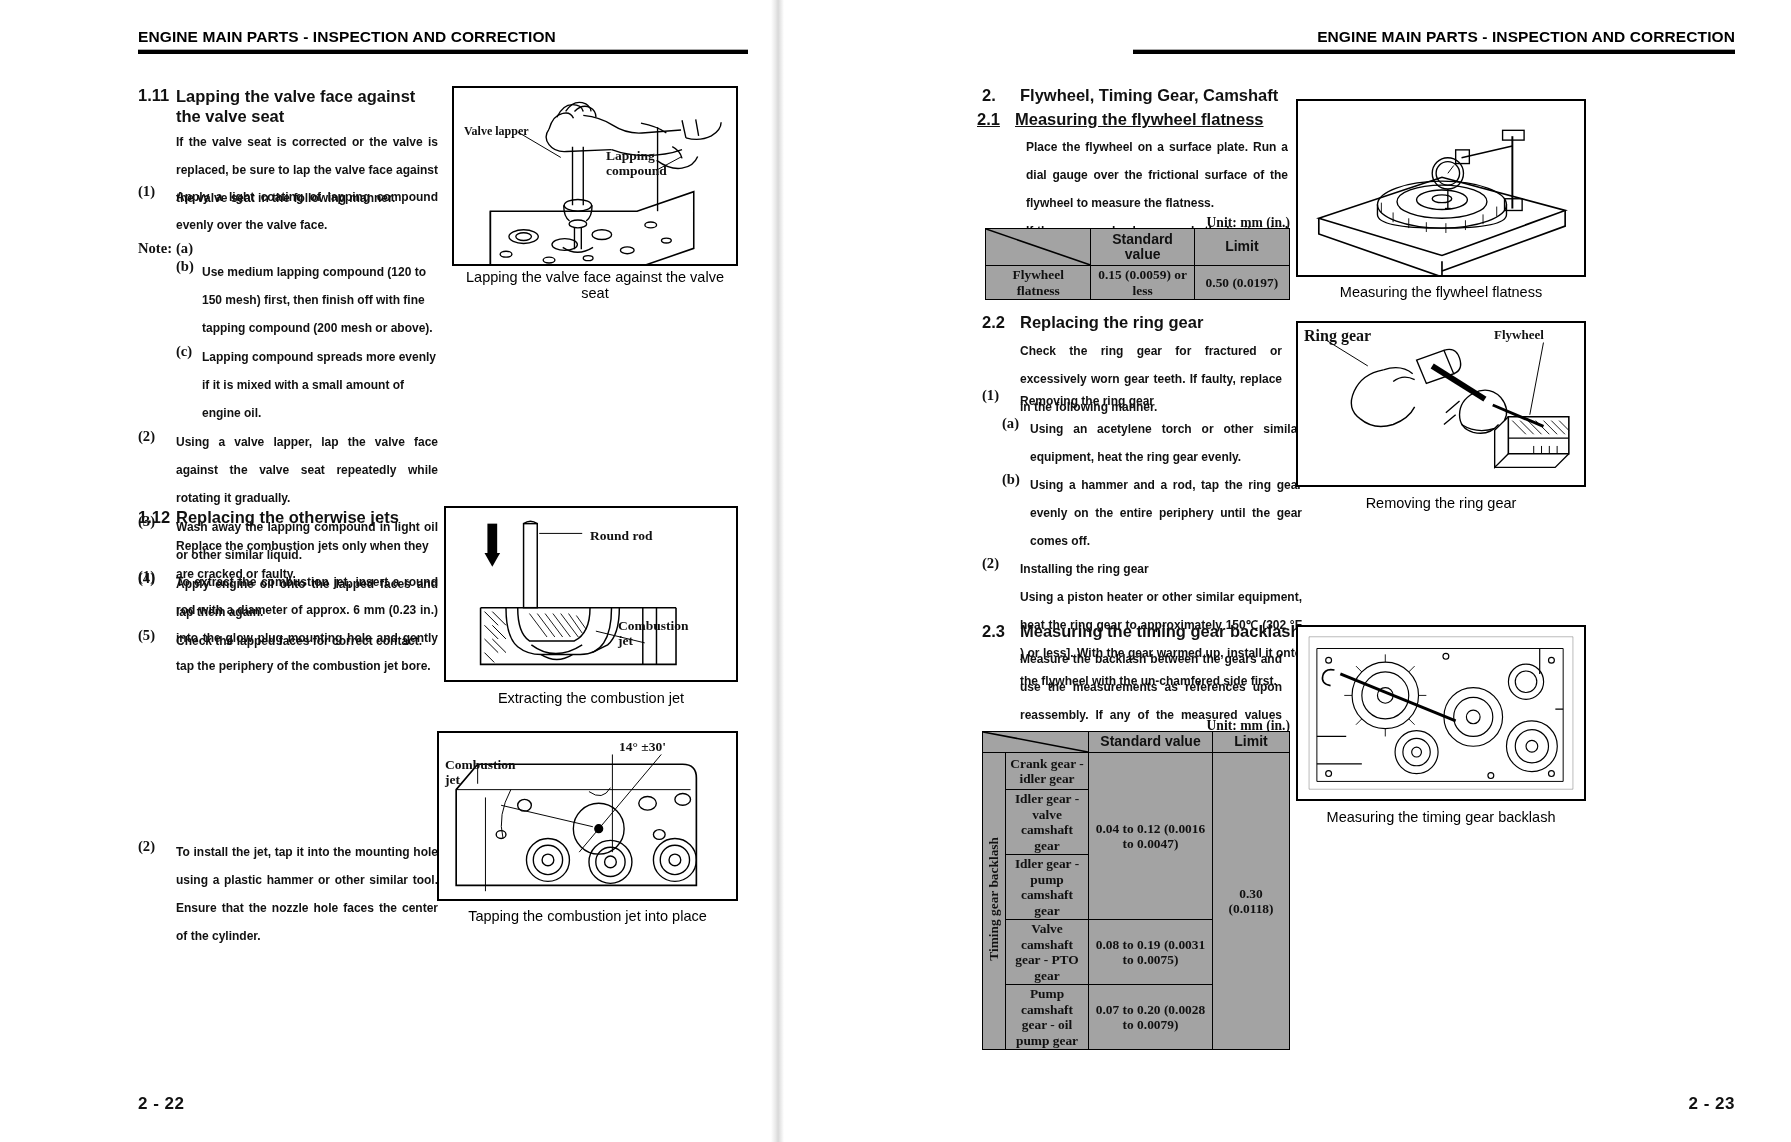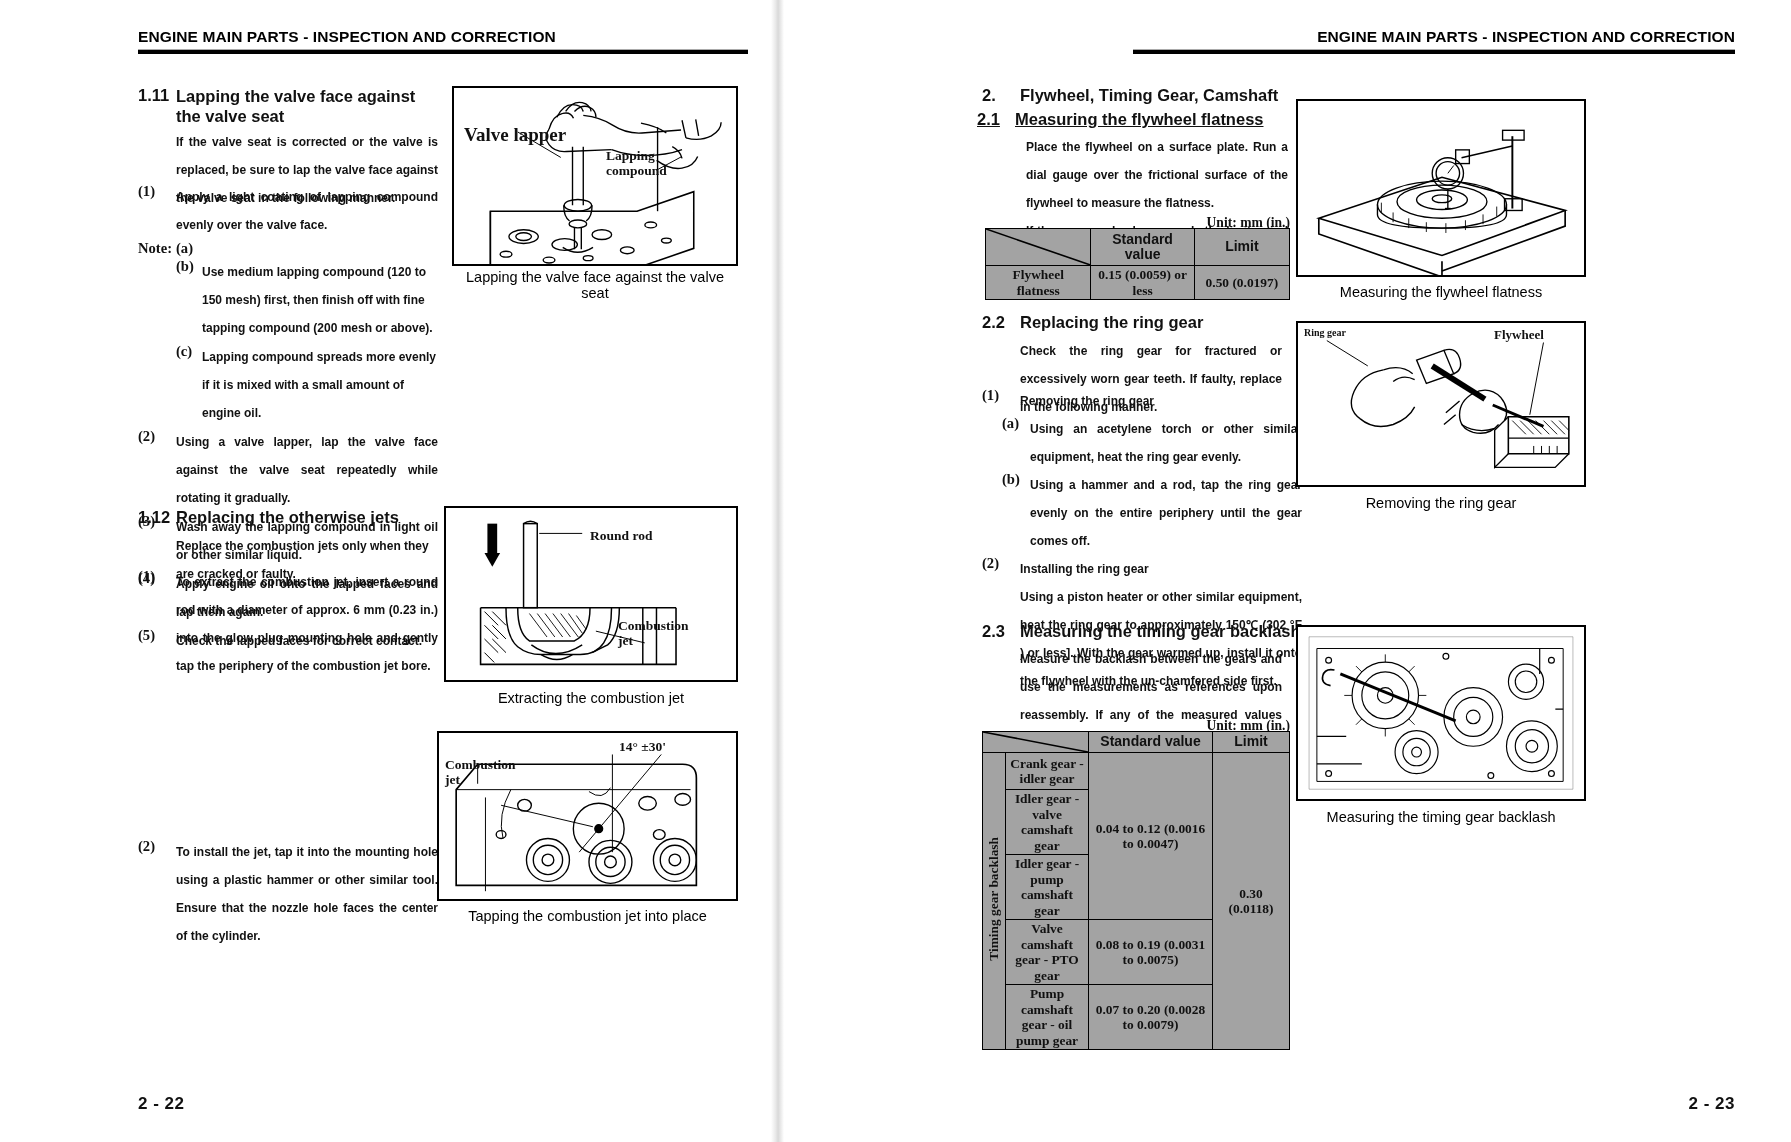--- a/index.html
+++ b/index.html
@@ -167,21 +167,21 @@
           <ellipse cx="52" cy="170" rx="6" ry="3"></ellipse>
           <ellipse cx="96" cy="176" rx="6" ry="3"></ellipse>
           <ellipse cx="136" cy="174" rx="5" ry="2.5"></ellipse>
           <ellipse cx="200" cy="140" rx="6" ry="3"></ellipse>
           <ellipse cx="216" cy="156" rx="5" ry="2.5"></ellipse>
 
           <path d="M64 45 l44 26" stroke-width="1"></path>
           <path d="M232 70 l-26 14" stroke-width="1"></path>
         </g>
       </svg>
-      <div style="position:absolute;left:10px;top:36px;font-family:'Liberation Serif',serif;font-size:19px;font-weight:bold;">Valve lapper</div>
+      <div style="position:absolute;left:10px;top:36px;font-family:'Liberation Serif',serif;font-size:12px;font-weight:bold;">Valve lapper</div>
       <div style="position:absolute;left:152px;top:60px;width:62px;font-family:'Liberation Serif',serif;font-size:13.5px;font-weight:bold;line-height:15px;">Lapping compound</div>
     </div>
     <div class="figcap" style="left:452px;top:269px;width:286px;">Lapping the valve face against the valve seat</div>
 
     <div class="figbox" style="left:444px;top:506px;width:294px;height:176px;">
       <svg class="figsvg" viewBox="0 0 294 176">
         <g fill="none" stroke="#000" stroke-width="1.5">
 
           <path d="M46 16 l0 32" stroke-width="10"></path>
           <path d="M38 46 l8 14 l8 -14 z" fill="#000" stroke="none"></path>
@@ -449,21 +449,21 @@
           <path d="M214 118 l62 0"></path>
 
           <g stroke-width="1">
             <path d="M240 126 l0 8 M248 126 l0 8 M256 126 l0 8 M264 126 l0 8"></path>
           </g>
 
           <path d="M28 18 l42 26" stroke-width="1"></path>
           <path d="M250 20 l-14 74" stroke-width="1"></path>
         </g>
       </svg>
-      <div style="position:absolute;left:6px;top:4px;font-family:'Liberation Serif',serif;font-size:10px;font-weight:bold;">Ring gear</div>
+      <div style="position:absolute;left:6px;top:4px;font-family:'Liberation Serif',serif;font-size:16px;font-weight:bold;">Ring gear</div>
       <div style="position:absolute;left:196px;top:4px;font-family:'Liberation Serif',serif;font-size:13px;font-weight:bold;">Flywheel</div>
     </div>
     <div class="figcap" style="left:401px;top:495px;width:290px;">Removing the ring gear</div>
 
     <div class="figbox" style="left:401px;top:625px;width:290px;height:176px;">
       <svg class="figsvg" viewBox="0 0 290 176">
         <g fill="none" stroke="#000" stroke-width="1.2">
 
           <path d="M10 10 l270 0 l0 156 l-270 0 z" stroke-width="0.8" opacity=".35"></path>
           <path d="M18 22 l252 0 l0 136 l-252 0 z" stroke-width="1"></path>

